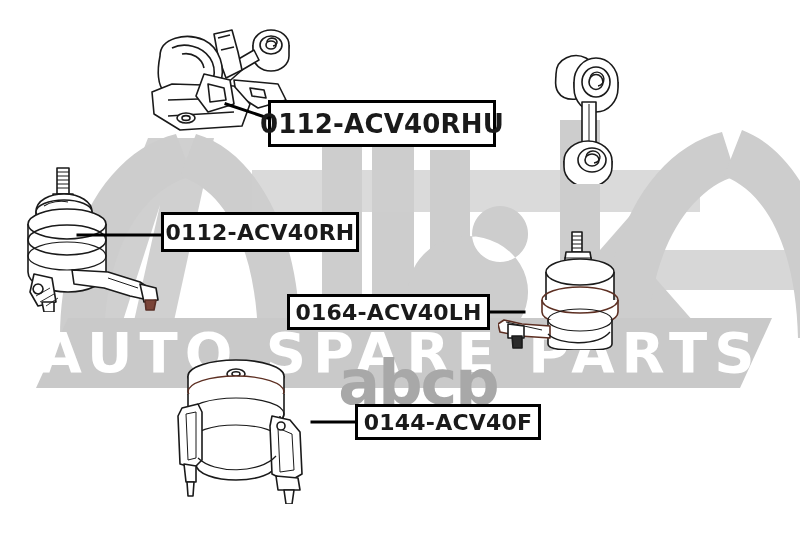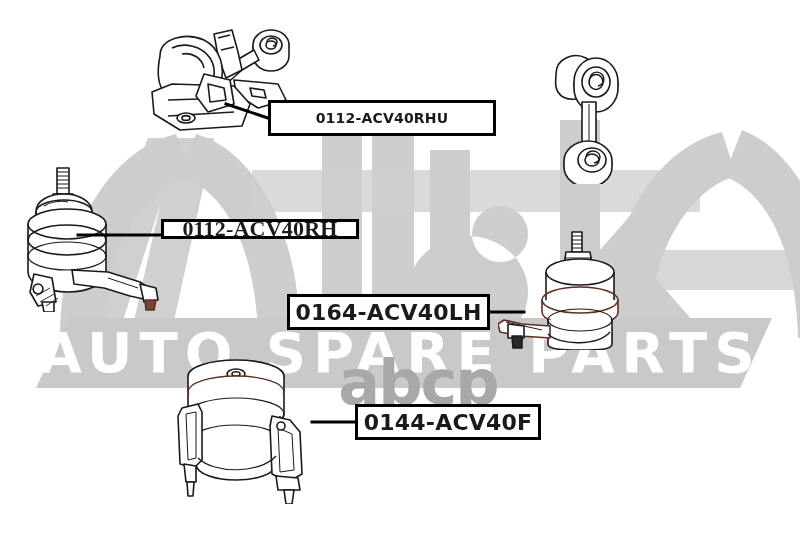--- a/index.html
+++ b/index.html
@@ -240,25 +240,25 @@
       <path d="M226 104 L268 118"></path>
 
       <path d="M78 235 L162 235"></path>
 
       <path d="M490 312 L524 312"></path>
 
       <path d="M312 422 L356 422"></path>
     </g>
   </svg>
 
-  <div class="label-box" style="left:268px; top:100px; width:228px; height:36px; font-size:14px;">
+  <div class="label-box" style="left:268px; top:100px; width:228px; height:47px; font-size:26px;">
     <span>0112-ACV40RHU</span>
   </div>
 
-  <div class="label-box" style="left:161px; top:219px; width:198px; height:20px; font-size:22px;font-family:Liberation Serif, serif;">
+  <div class="label-box" style="left:161px; top:212px; width:198px; height:40px; font-size:22px;">
     <span>0112-ACV40RH</span>
   </div>
 
   <div class="label-box" style="left:287px; top:294px; width:203px; height:36px; font-size:22px;">
     <span>0164-ACV40LH</span>
   </div>
 
   <div class="label-box" style="left:355px; top:404px; width:186px; height:36px; font-size:22px;">
     <span>0144-ACV40F</span>
   </div>

